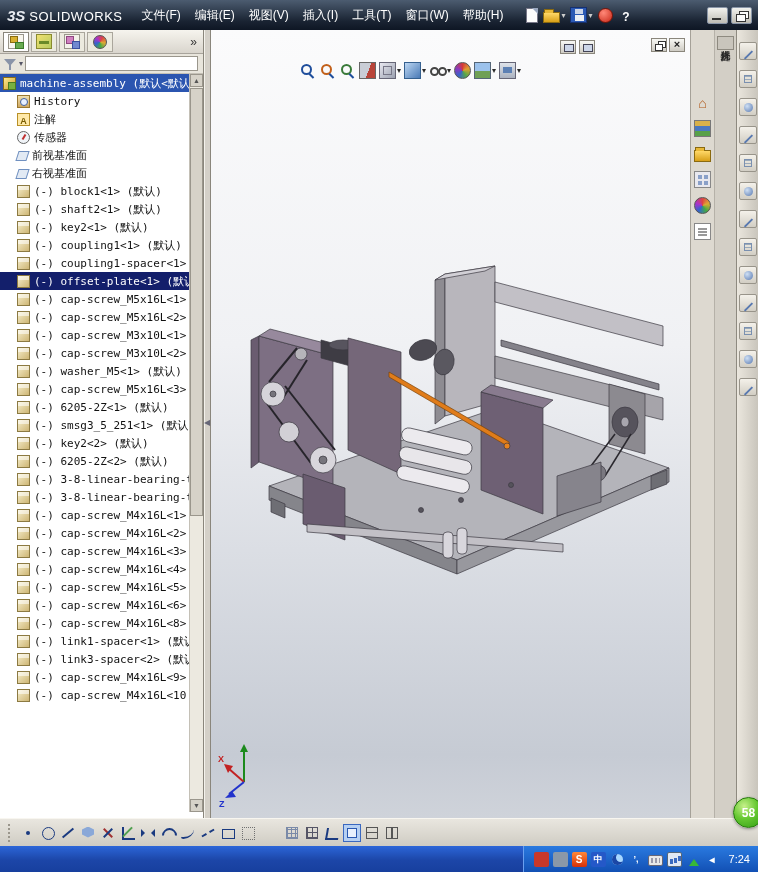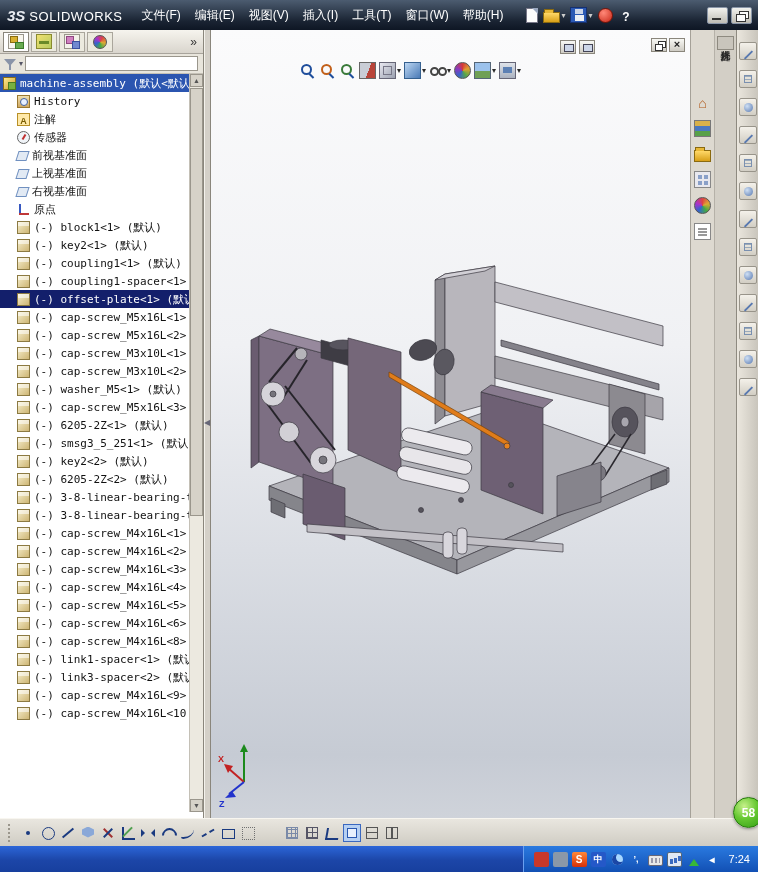--- a/index.html
+++ b/index.html
@@ -277,33 +277,29 @@
         <div class="tree-row child">
           <span class="ticon t-sensor"></span>
           <span class="tlabel">传感器</span>
         </div>
         <div class="tree-row child">
           <span class="ticon t-plane"></span>
           <span class="tlabel">前视基准面</span>
         </div>
         <div class="tree-row child">
           <span class="ticon t-plane"></span>
-          <span class="tlabel">上视基准面</span>
-        </div>
-        <div class="tree-row child">
-          <span class="ticon t-plane"></span>
           <span class="tlabel">右视基准面</span>
         </div>
         <div class="tree-row child">
-          <span class="ticon t-origin"></span>
-          <span class="tlabel">原点</span>
-        </div>
-        <div class="tree-row child">
           <span class="ticon t-part"></span>
           <span class="tlabel">(-) block1&lt;1&gt; (默认)</span>
+        </div>
+        <div class="tree-row child">
+          <span class="ticon t-part"></span>
+          <span class="tlabel">(-) shaft2&lt;1&gt; (默认)</span>
         </div>
         <div class="tree-row child">
           <span class="ticon t-part"></span>
           <span class="tlabel">(-) key2&lt;1&gt; (默认)</span>
         </div>
         <div class="tree-row child">
           <span class="ticon t-part"></span>
           <span class="tlabel">(-) coupling1&lt;1&gt; (默认)</span>
         </div>
         <div class="tree-row child">

